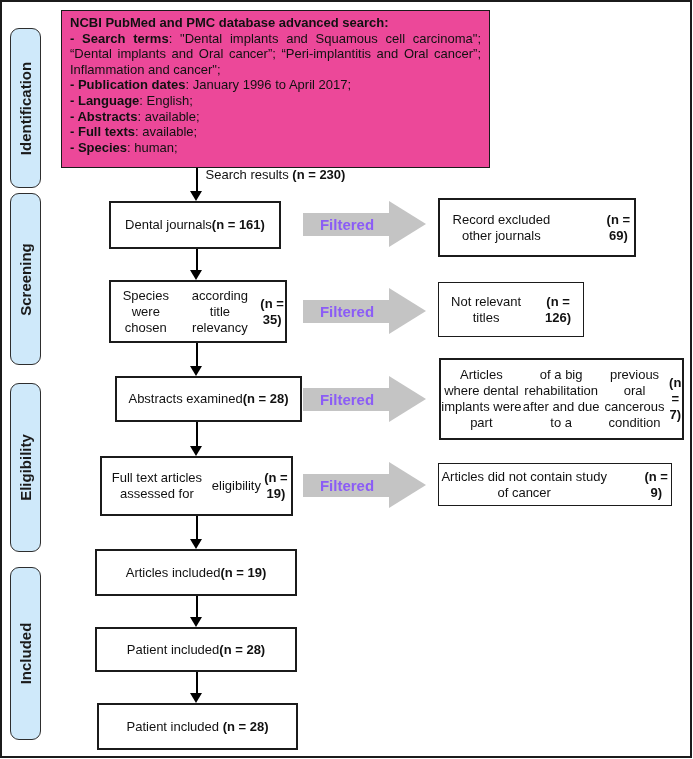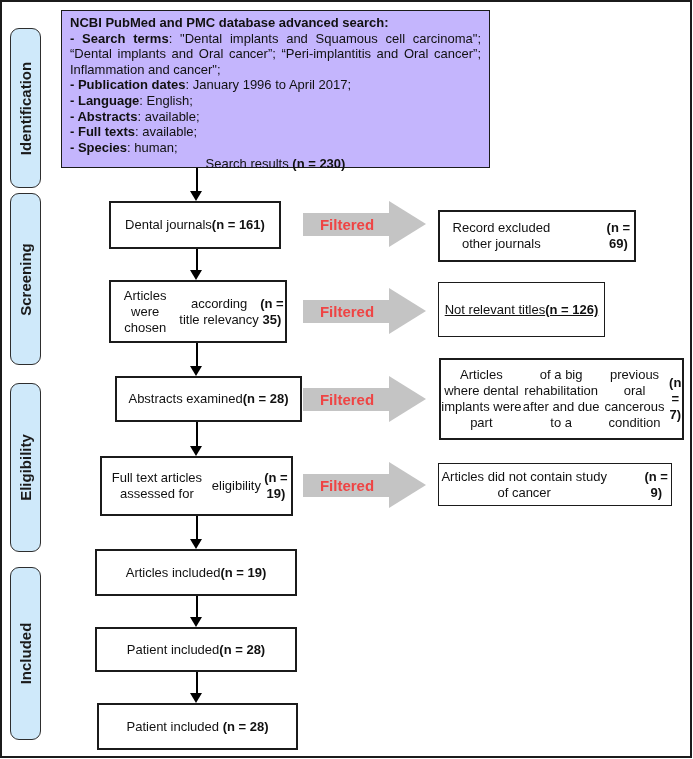--- a/index.html
+++ b/index.html
@@ -19,26 +19,26 @@
     display:flex;align-items:center;justify-content:center;
     box-sizing:border-box;
   }
   .stage span{
     transform:rotate(-90deg);white-space:nowrap;
     font-weight:bold;font-size:15px;color:#1a1a1a;
   }
   
   .hbox{
     position:absolute;left:61px;top:10px;width:429px;height:158px;
-    background:#c4b5fd;border:1.8px solid #1b1b1b;box-sizing:border-box;
+    background:#ec4899;border:1.8px solid #1b1b1b;box-sizing:border-box;
     padding:4px 8px 0 8px;font-size:13px;line-height:15.6px;
   }
   .hbox .title{font-weight:bold;}
   .hbox .crit-just{text-align:justify;}
-  .hbox .result{text-align:center;margin-top:1px;}
+  .hbox .result{text-align:center;margin-top:12px;}
   
   .fbox{
     position:absolute;background:#fff;border:2px solid #1b1b1b;
     box-sizing:border-box;display:flex;
     justify-content:center;align-items:center;text-align:center;
     font-size:13px;line-height:16px;
   }
   .fbox.thin{border-width:1.5px;}
   .cnt,b{font-weight:bold;}
   
@@ -47,21 +47,21 @@
   .varrow .vhead{position:absolute;bottom:0;left:0;width:0;height:0;
     border-left:6.5px solid transparent;border-right:6.5px solid transparent;border-top:10px solid #000;}
   
   .garrow{position:absolute;left:303px;width:123px;height:46px;}
   .garrow .shaft{position:absolute;left:0;top:12px;width:86px;height:23px;background:#c4c4c4;}
   .garrow .ghead{position:absolute;left:86px;top:0;width:0;height:0;
     border-top:23px solid transparent;border-bottom:23px solid transparent;border-left:37px solid #c4c4c4;}
   .garrow .glabel{
     position:absolute;left:0;top:11px;width:88px;height:24px;
     display:flex;align-items:center;justify-content:center;
-    font-weight:bold;font-size:15px;color:#ef4444;
+    font-weight:bold;font-size:15px;color:#8b5cf6;
   }
 </style>
 </head>
 <body>
 
 <div class="frame"></div>
 
 <div class="stage" style="top:28px;height:160px;">
   <span>Identification</span>
 </div>
@@ -84,21 +84,21 @@
   <div><b>- Full texts</b><span>: available;</span></div>
   <div><b>- Species</b><span>: human;</span></div>
   <div class="result"><span>Search results </span><b>(n = 230)</b></div>
 </div>
 
 <div class="fbox" style="left:109px;top:201px;width:172px;height:48px;">
   <div class="ln">Dental journals</div>
   <div class="ln cnt">(n = 161)</div>
 </div>
 <div class="fbox" style="left:109px;top:280px;width:178px;height:63px;">
-  <div class="ln">Articles were chosen</div>
+  <div class="ln">Species were chosen</div>
   <div class="ln">according title relevancy</div>
   <div class="ln cnt">(n = 35)</div>
 </div>
 <div class="fbox" style="left:103px;top:376px;width:187px;height:46px;margin-left:12px;">
   <div class="ln">Abstracts examined</div>
   <div class="ln cnt">(n = 28)</div>
 </div>
 <div class="fbox" style="left:100px;top:456px;width:193px;height:60px;">
   <div class="ln">Full text articles assessed for</div>
   <div class="ln">eligibility</div>
@@ -109,25 +109,25 @@
   <div class="ln cnt">(n = 19)</div>
 </div>
 <div class="fbox" style="left:95px;top:627px;width:202px;height:45px;">
   <div class="ln">Patient included</div>
   <div class="ln cnt">(n = 28)</div>
 </div>
 <div class="fbox" style="left:97px;top:703px;width:201px;height:47px;">
   <div class="ln"><span>Patient included </span><b>(n = 28)</b></div>
 </div>
 
-<div class="fbox" style="left:438px;top:210px;width:198px;height:52px;gap:40px;">
+<div class="fbox" style="left:438px;top:198px;width:198px;height:59px;gap:40px;">
   <div class="ln">Record excluded other journals</div>
   <div class="ln cnt">(n = 69)</div>
 </div>
-<div class="fbox thin" style="left:438px;top:282px;width:167px;height:55px;text-decoration:underline;">
+<div class="fbox thin" style="left:438px;top:282px;width:146px;height:55px;">
   <div class="ln">Not relevant titles</div>
   <div class="ln cnt">(n = 126)</div>
 </div>
 <div class="fbox" style="left:439px;top:358px;width:245px;height:82px;">
   <div class="ln">Articles where dental implants were part</div>
   <div class="ln">of a big rehabilitation after and due to a</div>
   <div class="ln">previous oral cancerous condition</div>
   <div class="ln cnt">(n = 7)</div>
 </div>
 <div class="fbox thin" style="left:438px;top:463px;width:234px;height:43px;gap:32px;">

